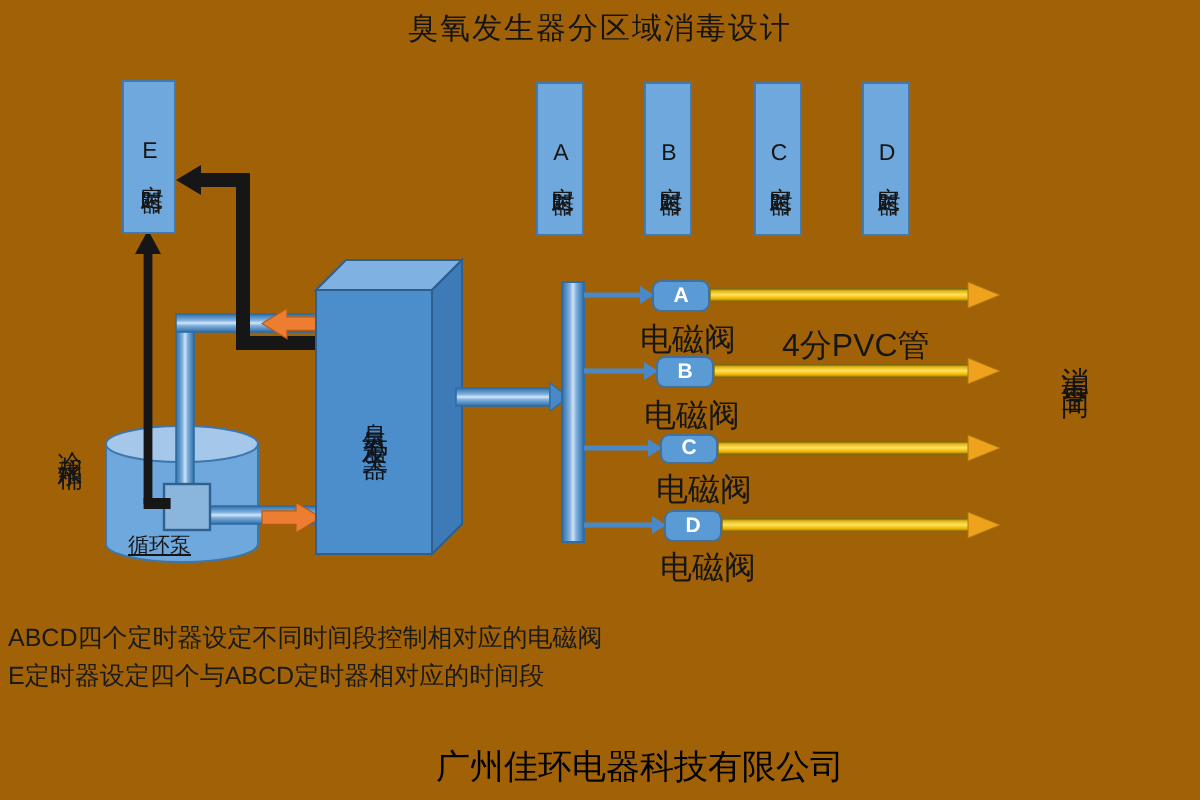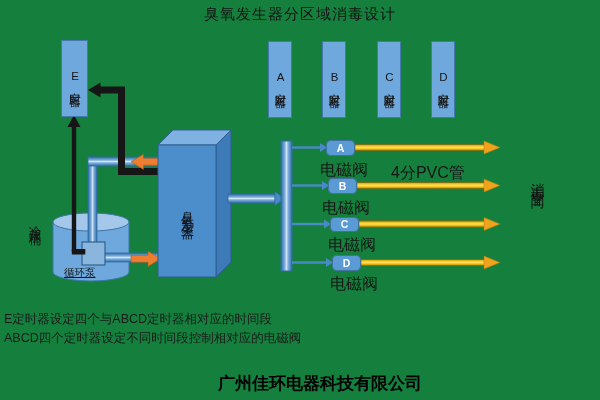--- a/index.html
+++ b/index.html
@@ -1,17 +1,17 @@
 <!DOCTYPE html>
 <html><head>
 <meta charset="utf-8">
 <style>
   html,body{margin:0;padding:0;background:#ffffff;}
   #stage{
-    position:relative;width:600px;height:400px;background:#15803d;overflow:hidden;
+    position:relative;width:600px;height:400px;background:#a16207;overflow:hidden;
     font-family:"Liberation Sans",sans-serif;color:#1a1a1a;
   }
   #diagram-svg{position:absolute;left:0;top:0;}
   .abs{position:absolute;}
   .vtext{writing-mode:vertical-rl;text-orientation:upright;}
   .title{left:0;right:0;top:5px;text-align:center;font-size:15px;letter-spacing:1px;color:#141414;}
   .timer-box{
     background:#6fa8dc;border:1px solid #4578ad;box-sizing:border-box;
     display:flex;align-items:center;justify-content:center;
     font-size:11.5px;color:#161616;letter-spacing:1.5px;
@@ -23,21 +23,21 @@
   }
   .small-label{font-size:16px;color:#161616;}
   .gen-label{
     left:158px;top:150px;width:58px;height:122px;display:flex;align-items:center;justify-content:center;
     font-size:13px;letter-spacing:4px;color:#10131a;
   }
   .bucket-label{left:26px;top:215px;font-size:12.5px;letter-spacing:2.5px;color:#161616;}
   .pump-label{left:64px;top:266px;font-size:10.5px;color:#161616;text-decoration:underline;}
   .space-label{left:529px;top:172px;font-size:14px;letter-spacing:4px;color:#141414;}
   .notes{left:4px;top:310px;font-size:12.5px;line-height:1.5;color:#1a1a1a;}
-  .company{left:160px;top:372px;width:320px;text-align:center;font-size:17px;font-weight:bold;color:#000;}
+  .company{left:160px;top:372px;width:320px;text-align:center;font-size:17px;font-weight:normal;color:#000;}
 </style>
 </head>
 <body>
 
 <div id="stage">
 
   <svg id="diagram-svg" width="600" height="400" viewBox="0 0 600 400">
     <defs>
       <linearGradient id="gBluePipeV" x1="0" y1="0" x2="0" y2="1">
         <stop offset="0" stop-color="#2e6da4"></stop>
@@ -159,18 +159,18 @@
   <div class="abs small-label" style="left:320px;top:160px;">电磁阀</div>
   <div class="abs small-label" style="left:322px;top:198px;">电磁阀</div>
   <div class="abs small-label" style="left:328px;top:235px;">电磁阀</div>
   <div class="abs small-label" style="left:330px;top:274px;">电磁阀</div>
 
   <div class="abs small-label" style="left:391px;top:163px;text-align:right;">4分PVC管</div>
 
   <div class="abs space-label vtext">消毒空间</div>
 
   <div class="abs notes">
+    <div>ABCD四个定时器设定不同时间段控制相对应的电磁阀</div>
     <div>E定时器设定四个与ABCD定时器相对应的时间段</div>
-    <div>ABCD四个定时器设定不同时间段控制相对应的电磁阀</div>
   </div>
 
   <div class="abs company">广州佳环电器科技有限公司</div>
 </div>
 
 </body></html>

